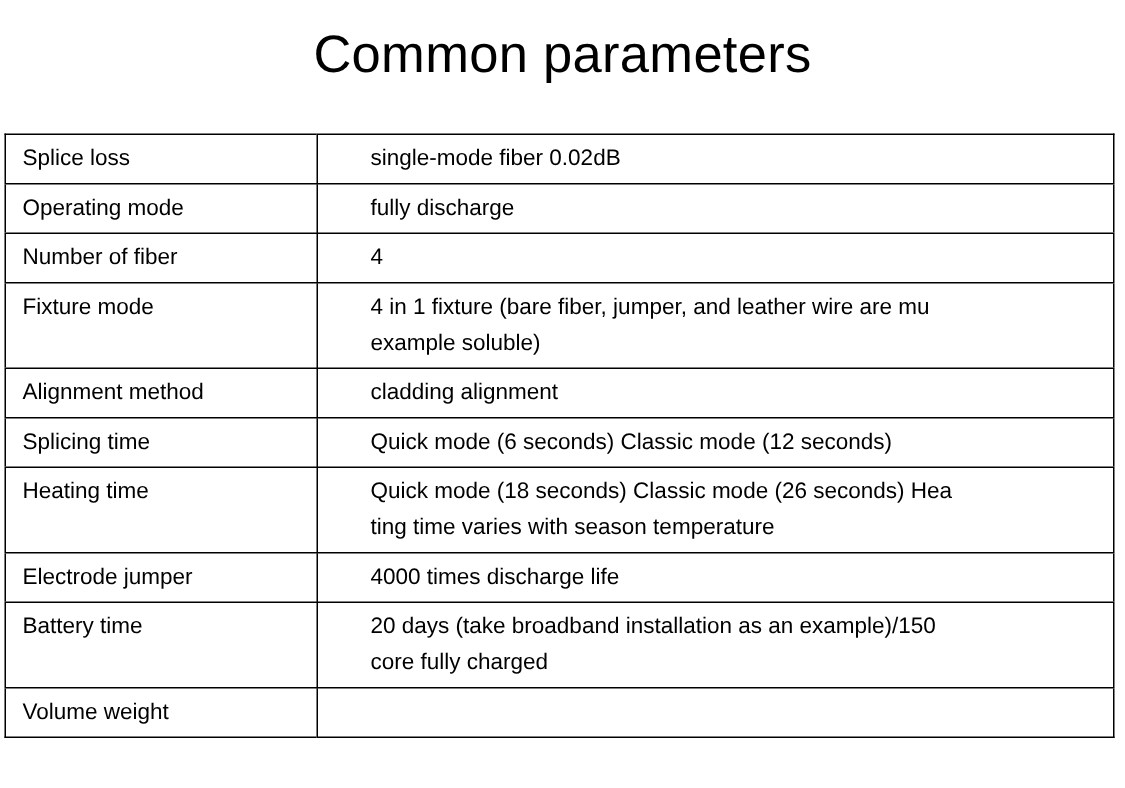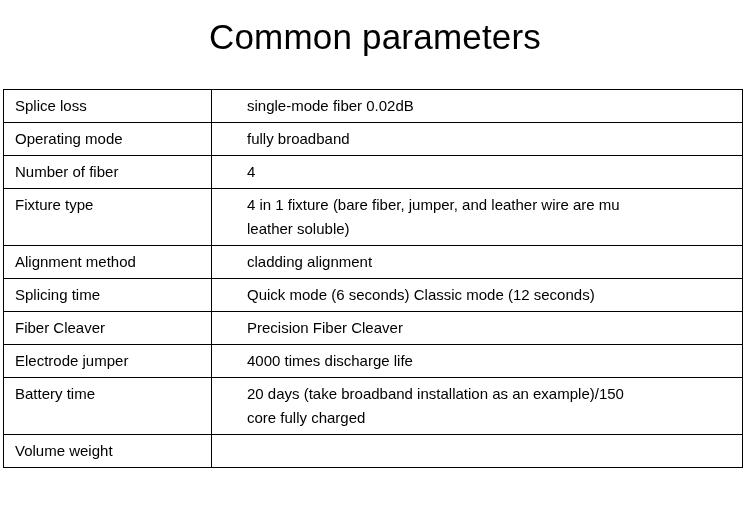--- a/index.html
+++ b/index.html
@@ -99,52 +99,53 @@
     <tbody>
         <tr class="row-single">
           <td class="cell-label">Splice loss</td>
           <td class="cell-value">
             <span class="val-line">single-mode fiber 0.02dB</span>
           </td>
         </tr>
         <tr class="row-single">
           <td class="cell-label">Operating mode</td>
           <td class="cell-value">
-            <span class="val-line">fully broadband</span>
+            <span class="val-line">fully discharge</span>
           </td>
         </tr>
         <tr class="row-single">
           <td class="cell-label">Number of fiber</td>
           <td class="cell-value">
             <span class="val-line">4</span>
           </td>
         </tr>
         <tr class="row-double">
-          <td class="cell-label">Fixture type</td>
+          <td class="cell-label">Fixture mode</td>
           <td class="cell-value">
             <span class="val-line">4 in 1 fixture (bare fiber, jumper, and leather wire are mu</span>
-            <span class="val-line">leather soluble)</span>
+            <span class="val-line">example soluble)</span>
           </td>
         </tr>
         <tr class="row-single">
           <td class="cell-label">Alignment method</td>
           <td class="cell-value">
             <span class="val-line">cladding alignment</span>
           </td>
         </tr>
         <tr class="row-single">
           <td class="cell-label">Splicing time</td>
           <td class="cell-value">
             <span class="val-line">Quick mode (6 seconds) Classic mode (12 seconds)</span>
           </td>
         </tr>
-        <tr class="row-single">
-          <td class="cell-label">Fiber Cleaver</td>
+        <tr class="row-double">
+          <td class="cell-label">Heating time</td>
           <td class="cell-value">
-            <span class="val-line">Precision Fiber Cleaver</span>
+            <span class="val-line">Quick mode (18 seconds) Classic mode (26 seconds) Hea</span>
+            <span class="val-line">ting time varies with season temperature</span>
           </td>
         </tr>
         <tr class="row-single">
           <td class="cell-label">Electrode jumper</td>
           <td class="cell-value">
             <span class="val-line">4000 times discharge life</span>
           </td>
         </tr>
         <tr class="row-double">
           <td class="cell-label">Battery time</td>

